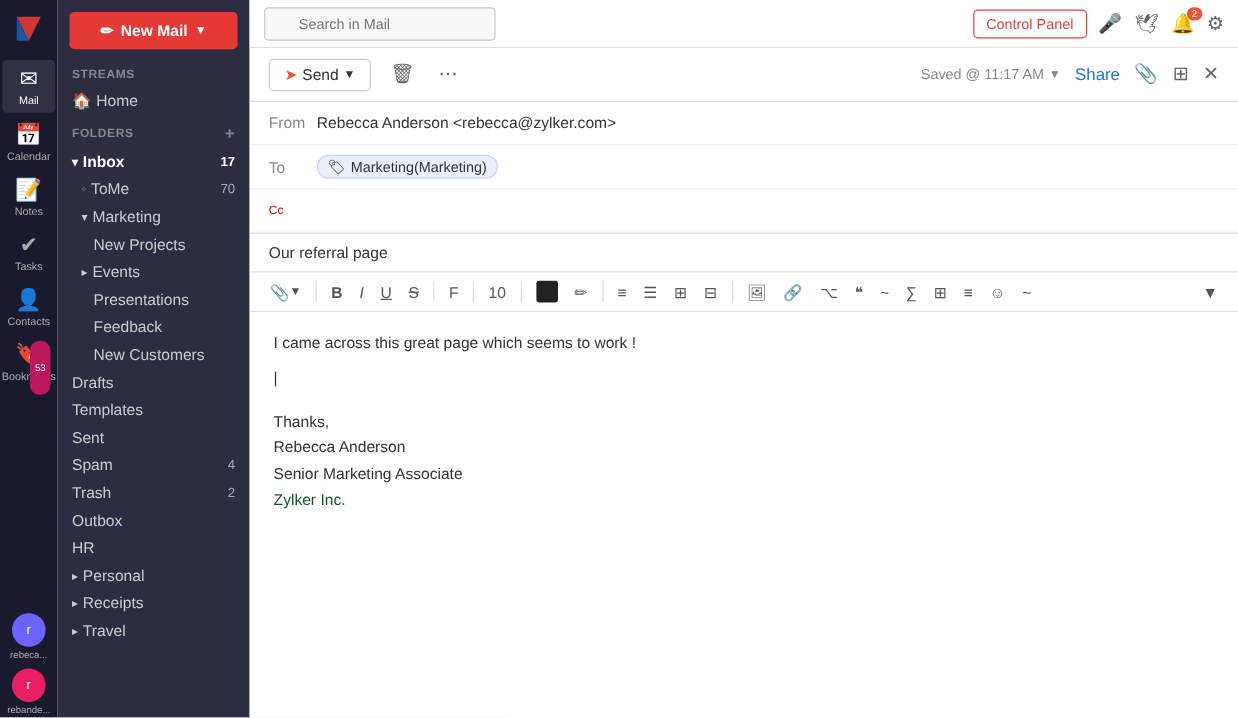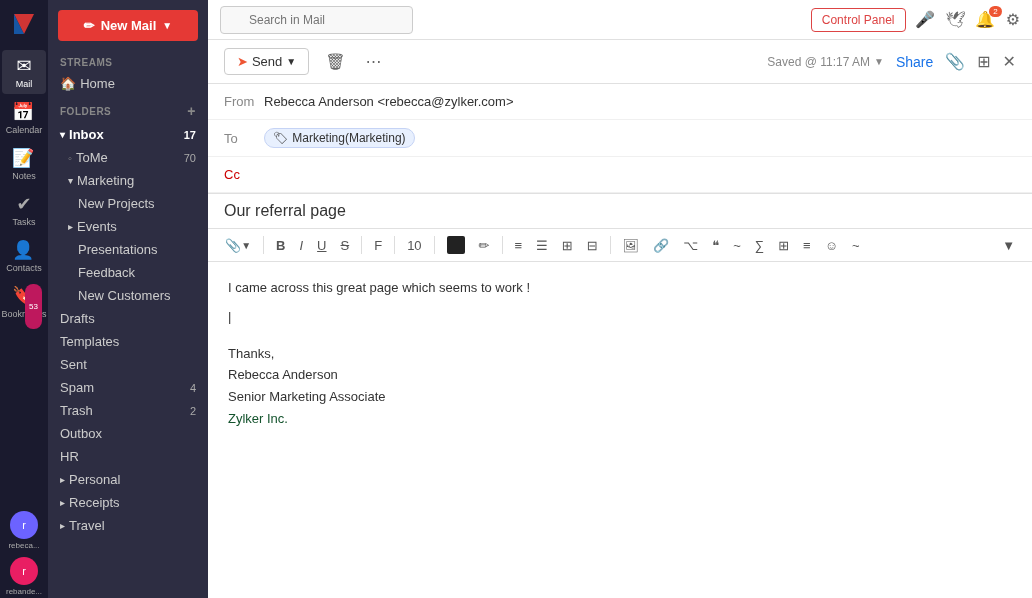--- a/index.html
+++ b/index.html
@@ -204,27 +204,27 @@
       display: flex;
       align-items: center;
       padding: 8px 16px;
       border-bottom: 1px solid #f0f0f0;
       min-height: 36px;
     }
     .email-row .label {
       color: #888; font-size: 13px; width: 40px; flex-shrink: 0;
     }
     .email-row .value { font-size: 13px; color: #333; flex: 1; }
-    .email-row .cc-label { color: #c00; font-size: 13px; }
+    .email-row .cc-label { color: #c00; font-size: 10px; }
 
     
     .subject-row {
       padding: 8px 16px;
       border-bottom: 1px solid #e0e0e0;
-      font-size: 16px;
+      font-size: 13px;
       color: #333;
       font-weight: 500;
     }
 
     
     .format-toolbar {
       display: flex;
       align-items: center;
       padding: 4px 12px;
       border-bottom: 1px solid #e0e0e0;

